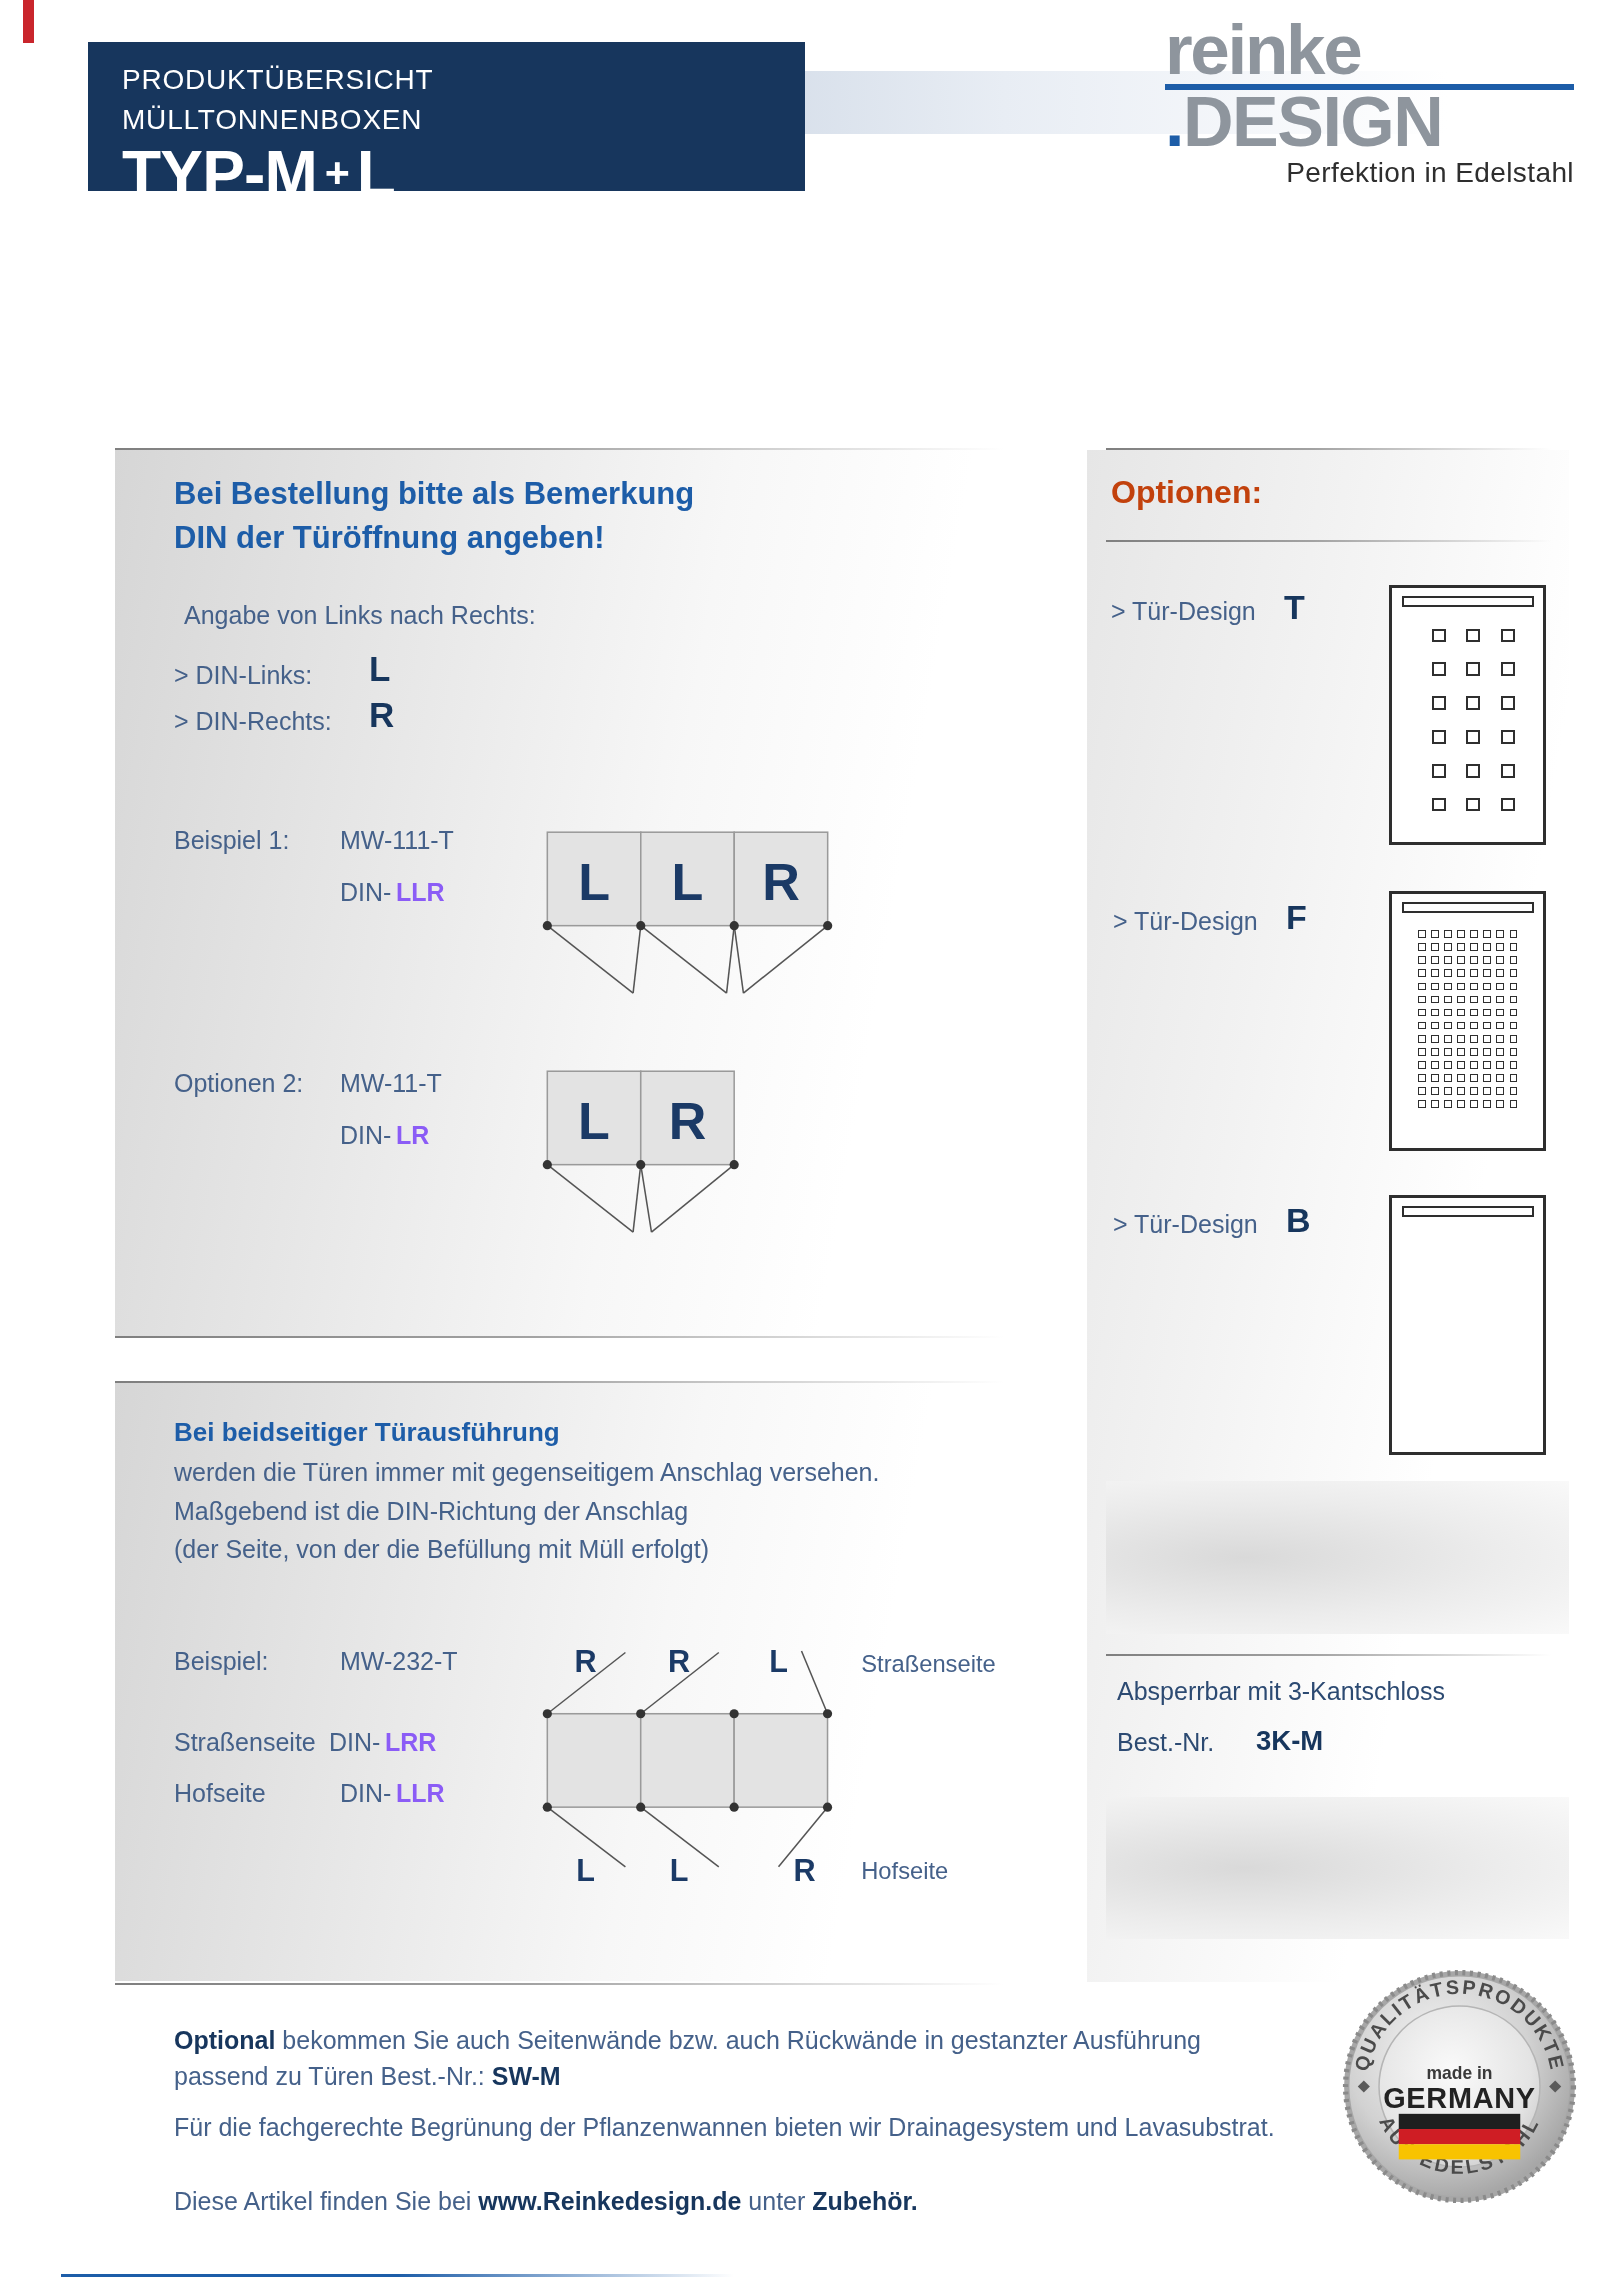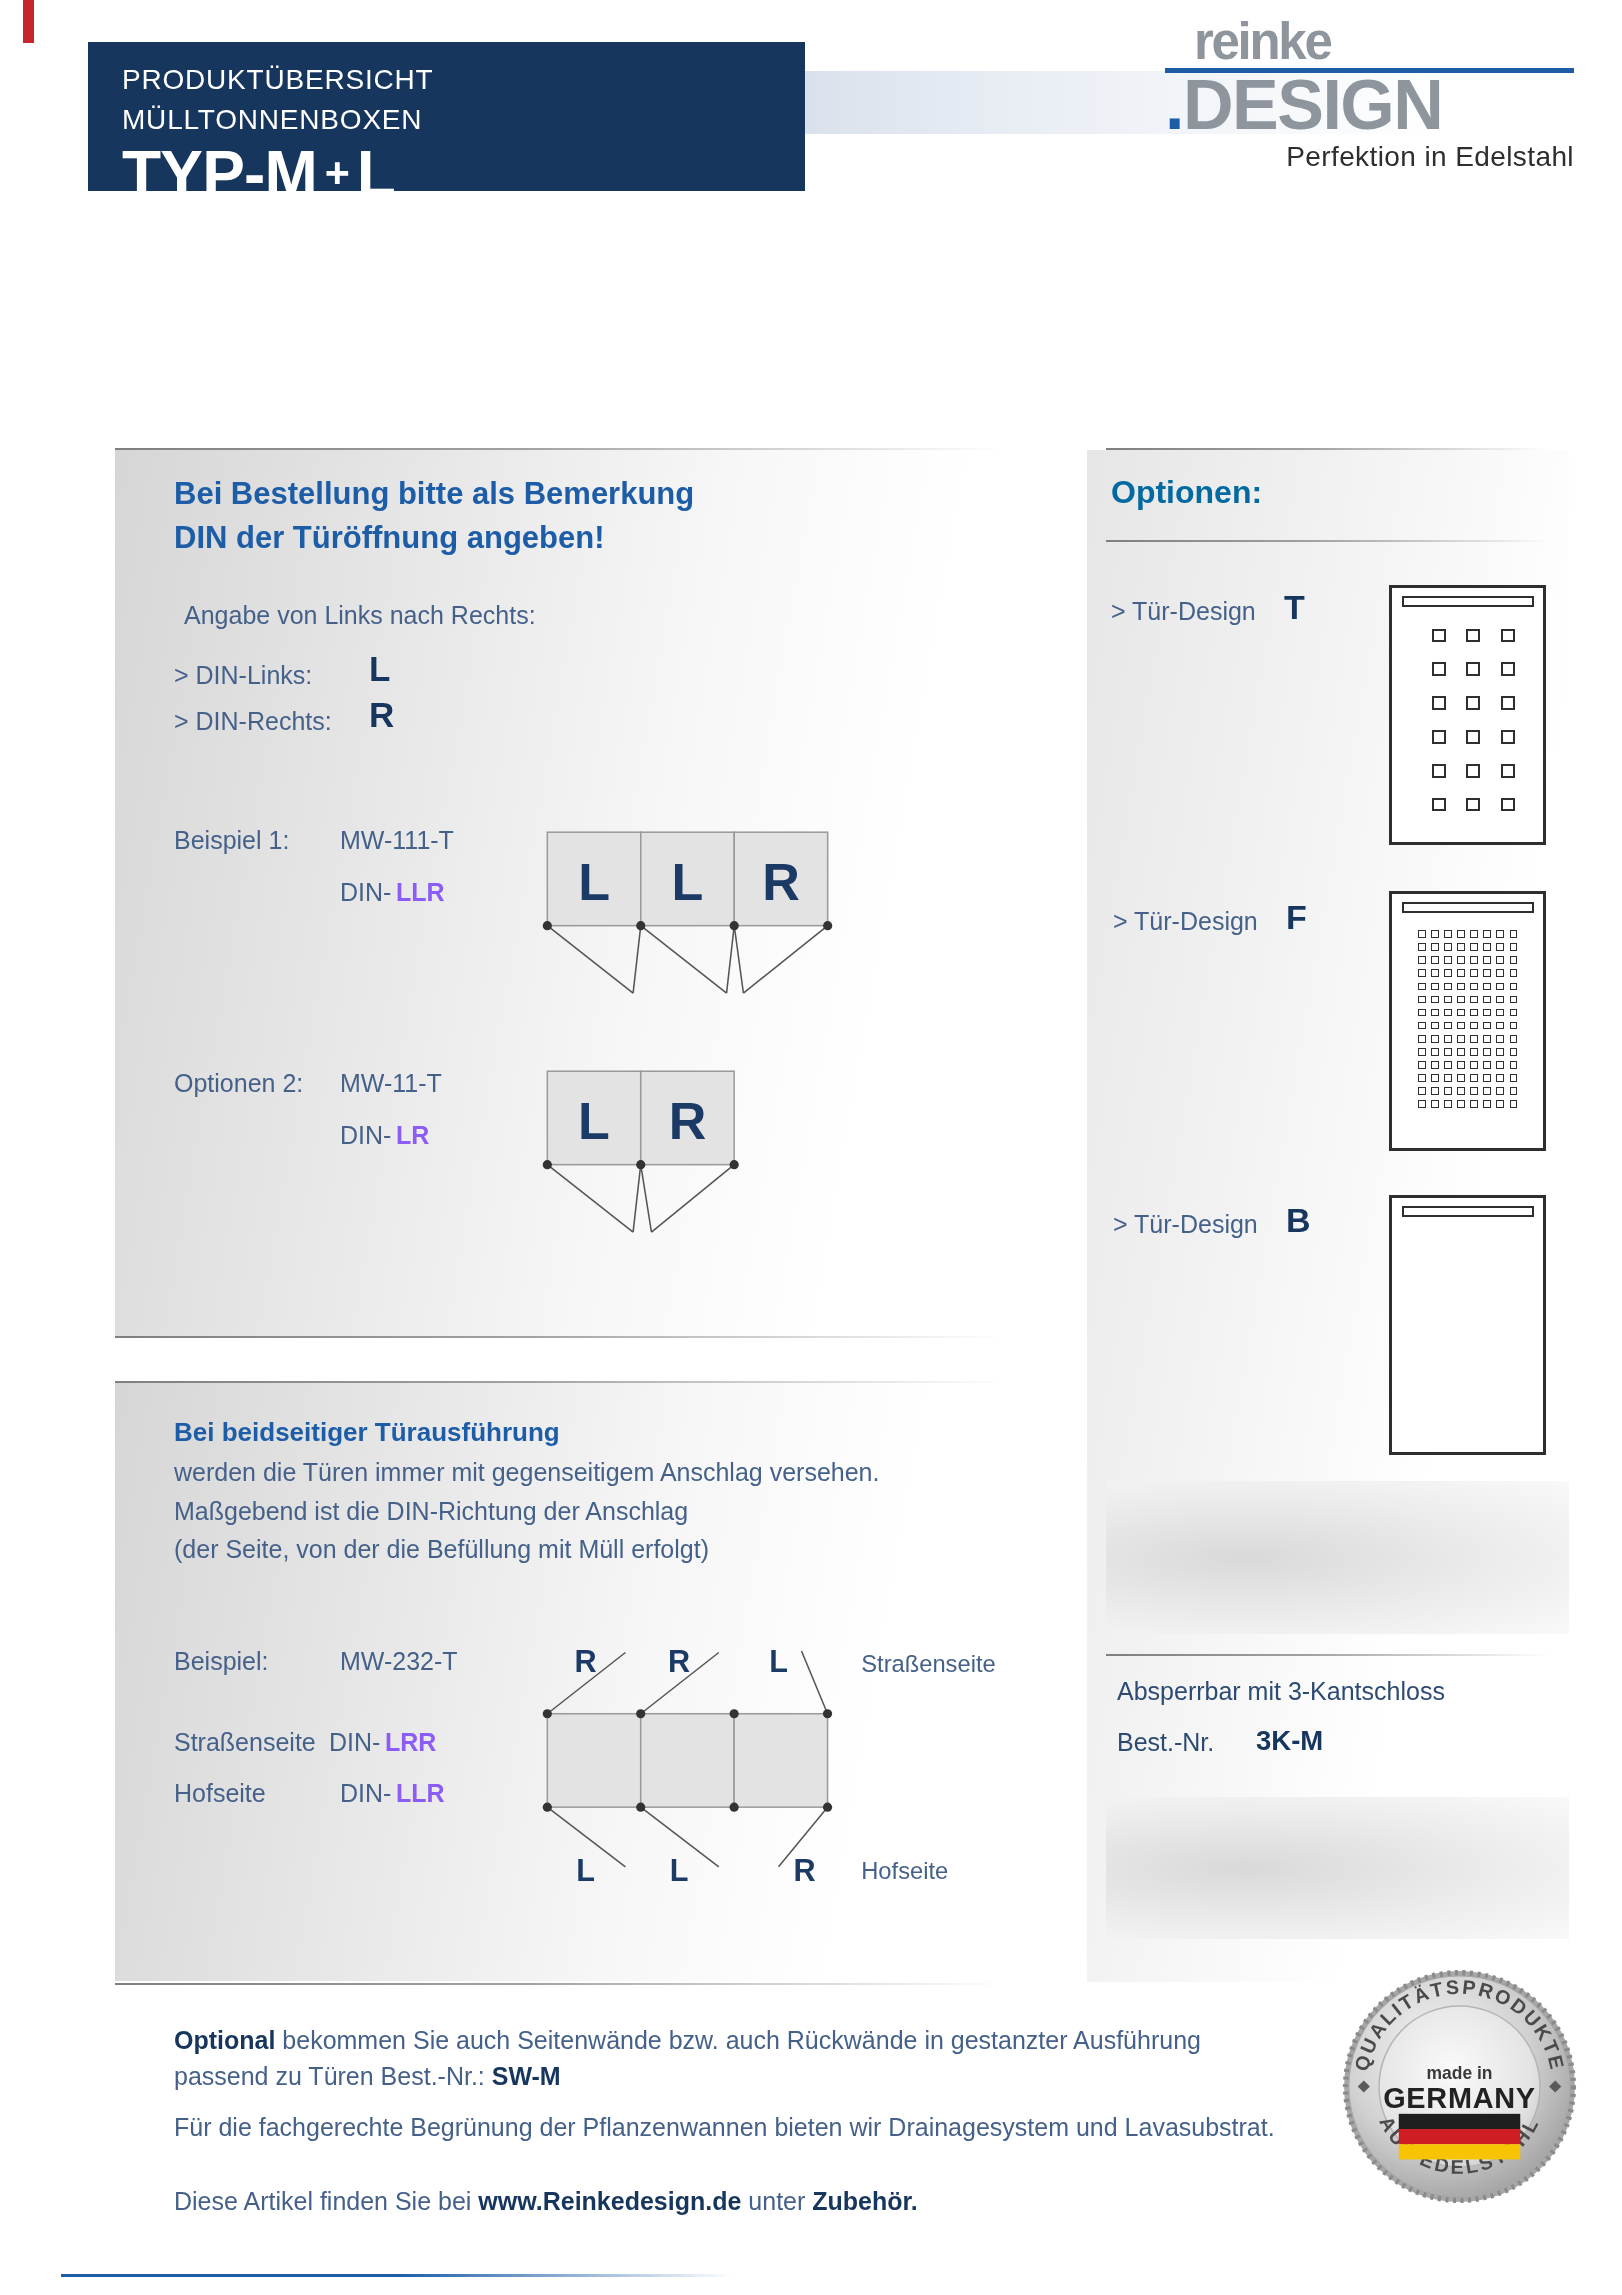--- a/index.html
+++ b/index.html
@@ -13,37 +13,37 @@
   .band { position:absolute; left:88px; top:71px; width:1477px; height:63px;
           background:linear-gradient(to right,#a5b6cd 0%,#c3cfdf 28%,#e8edf4 62%,#ffffff 92%); }
   .header-box { position:absolute; left:88px; top:42px; width:717px; height:149px;
                 background:#17365d; color:#ffffff; padding:15.3px 0 0 34px; z-index:2; }
   .header-line { font-size:28px; font-weight:400; letter-spacing:0.8px; line-height:34px;margin-top:6px; }
   .header-big { margin-top:1.5px; font-size:64px; font-weight:bold; letter-spacing:-0.8px; line-height:66px; }
   .header-big .plus { font-size:43px; vertical-align:9.2px; margin:0 7.7px; }
 
   
   .logo { position:absolute; left:1165px; top:21.4px; width:409px; z-index:3; }
-  .logo-reinke { font-size:51px; font-weight:bold; color:#8e959d; letter-spacing:-2.3px; line-height:0.82;margin-left:29px; }
+  .logo-reinke { font-size:71px; font-weight:bold; color:#8e959d; letter-spacing:-2.3px; line-height:0.82; }
   .logo-rule { height:5.4px; background:#1d5da8; margin-top:4.6px; width:100%; }
   .logo-design { font-size:70px; font-weight:bold; color:#8e959d; letter-spacing:-1.5px; line-height:0.92; margin-top:0px; }
   .logo-design .dot { color:#1d5da8; }
   .logo-tagline { font-size:28px; color:#2e2e2e; text-align:right; margin-top:3.1px; letter-spacing:0.4px; }
 
   
   .panel { position:absolute; background:linear-gradient(100deg,#d6d6d6 0%,#e7e7e7 30%,#f7f7f7 58%,#ffffff 80%); }
   .panel-light { position:absolute; background:linear-gradient(100deg,#e6e6e6 0%,#f2f2f2 35%,#ffffff 70%); }
   .hline { position:absolute; height:2.3px;
            background:linear-gradient(to right,#7f7f7f 0%,#a2a2a2 45%,rgba(170,170,170,0) 97%); }
   .grayblock { position:absolute; background:radial-gradient(ellipse at 30% 50%, #d9d9d9 0%, #ececec 55%, #f9f9f9 100%); }
 
   
   .h-blue  { color:#1d5da8; font-weight:bold; font-size:31px; white-space:nowrap; }
   .h-blue2 { color:#1d5da8; font-weight:bold; font-size:26px; white-space:nowrap; }
-  .h-opt   { color:#0369a1; font-weight:bold; font-size:32px; white-space:nowrap; }
+  .h-opt   { color:#c2410c; font-weight:bold; font-size:32px; white-space:nowrap; }
   .body-t  { color:#45618a; font-size:25px; white-space:nowrap; }
   .body-dk { color:#2c4a72; font-size:25px; white-space:nowrap; }
   .navy-val { color:#17365d; font-weight:bold; font-size:35px; white-space:nowrap; }
   .door-letter { color:#17365d; font-weight:bold; font-size:34px; }
   .din-bold { color:#8b5cf6; font-weight:bold; margin-left:4.6px; }
   .bold-navy { color:#17365d; font-weight:bold; }
 
   
   .door { position:absolute; width:157px; height:260px; border:3.1px solid #2e2e2e; background:#ffffff; }
   .door-bar { margin:7.7px auto 0; width:132px; height:11.5px; border:2.3px solid #2e2e2e; background:#ffffff; }

